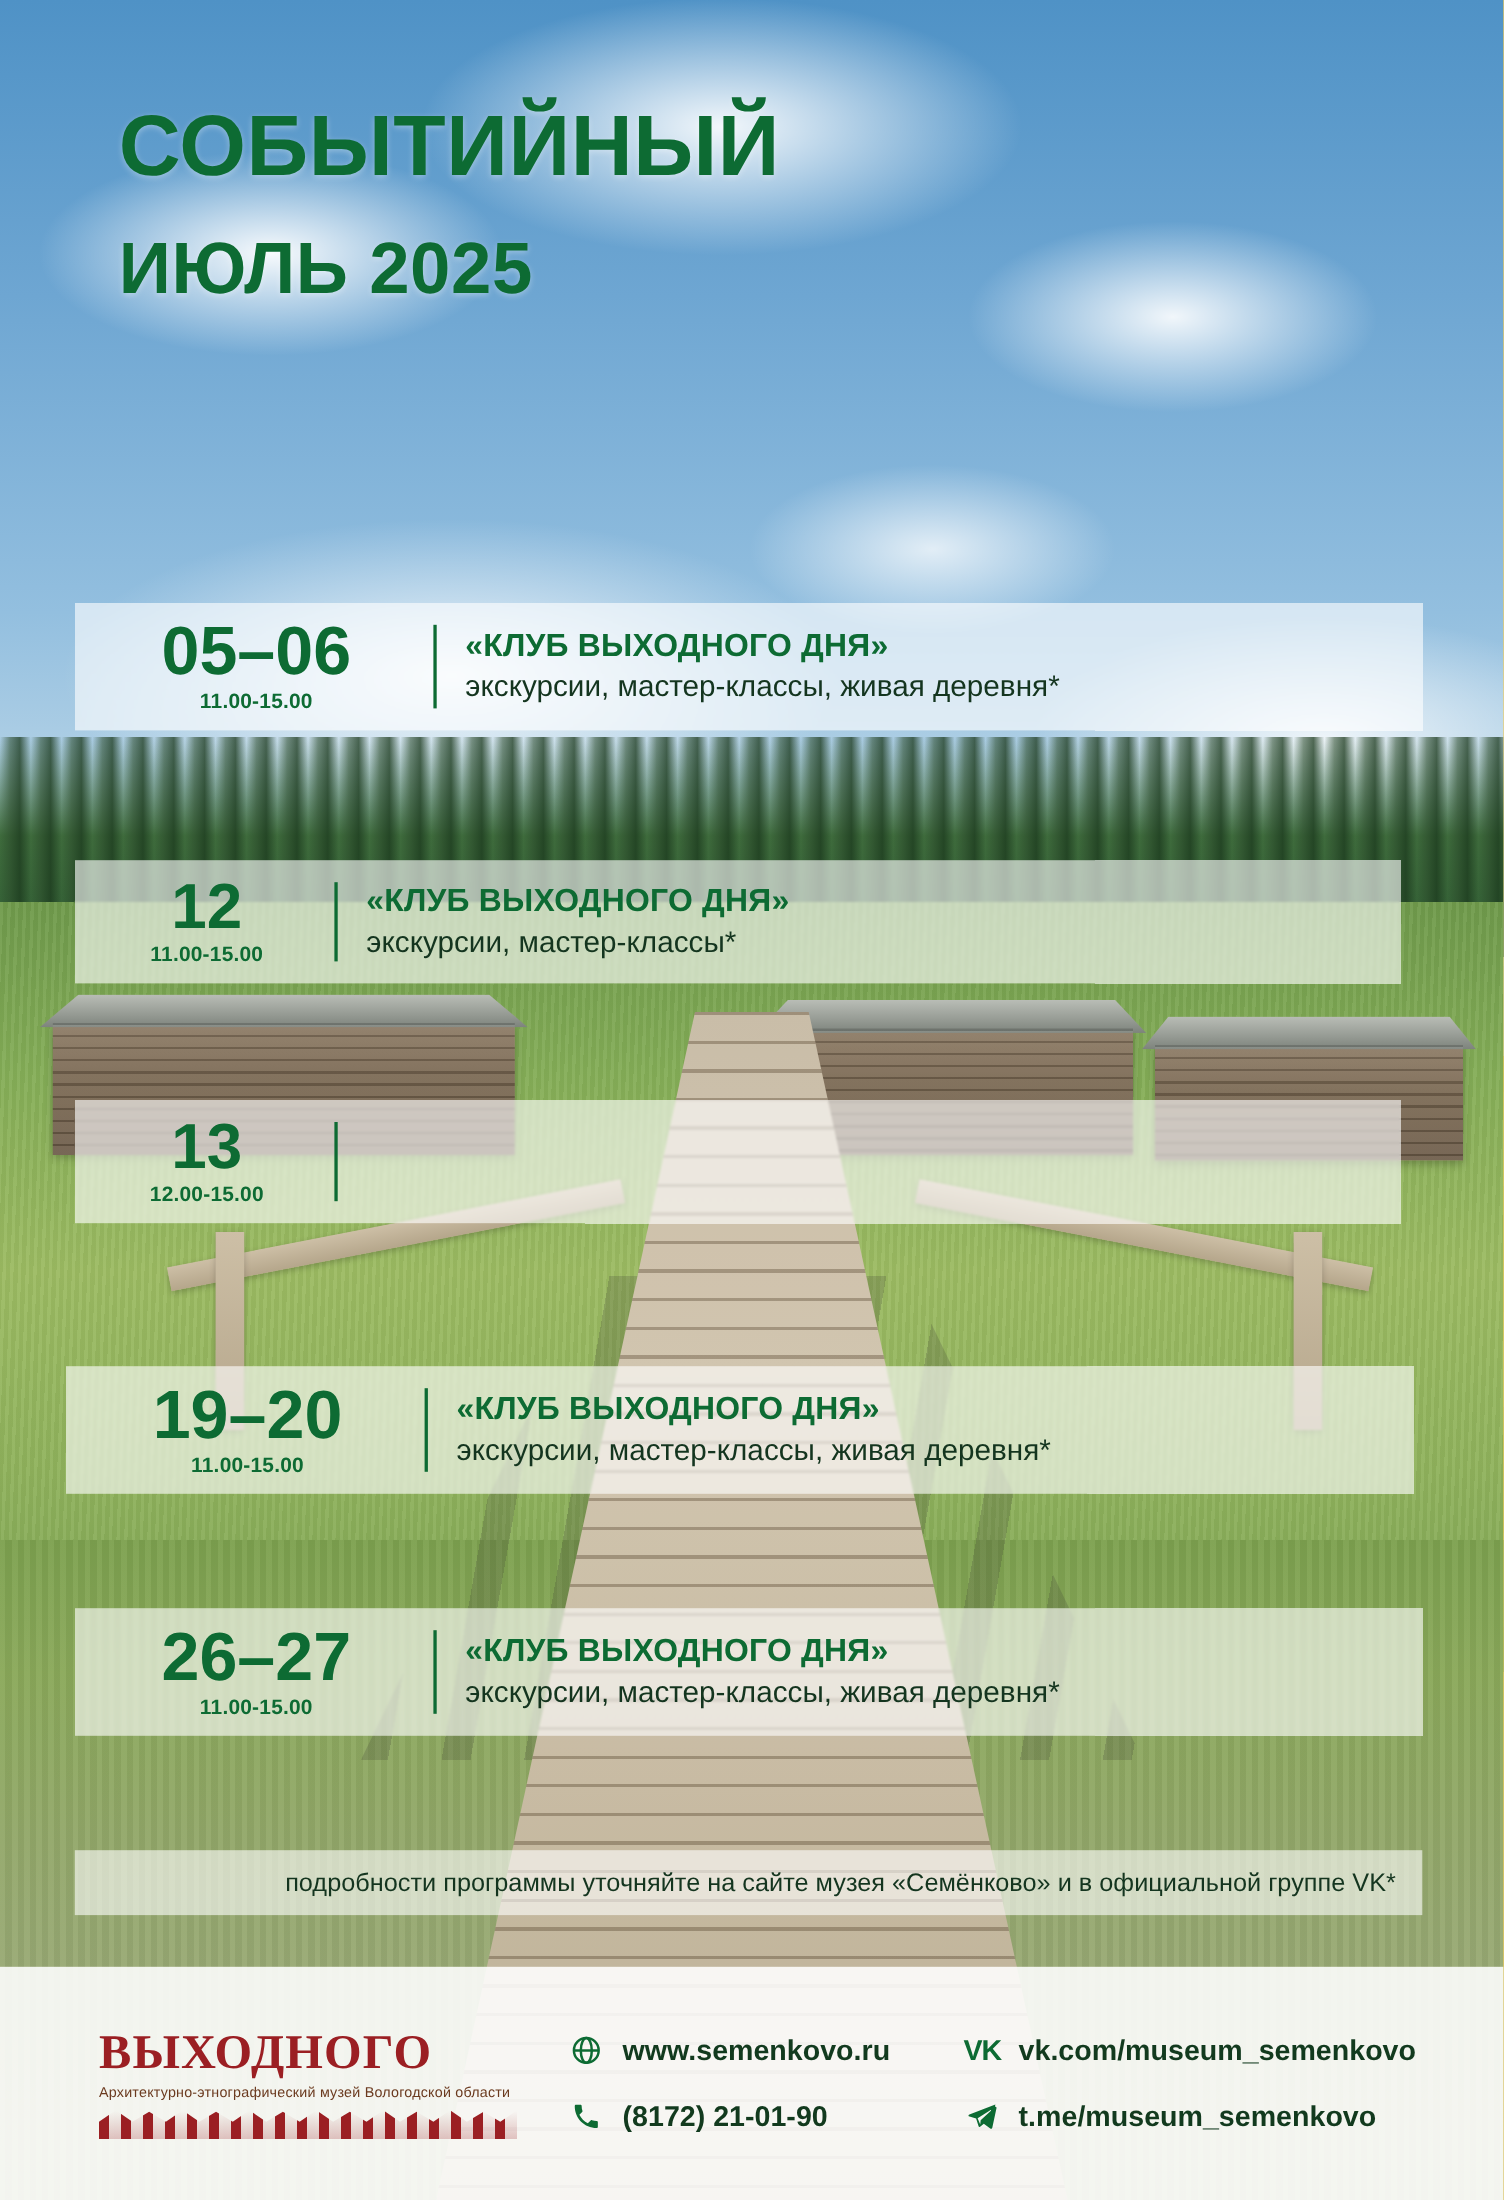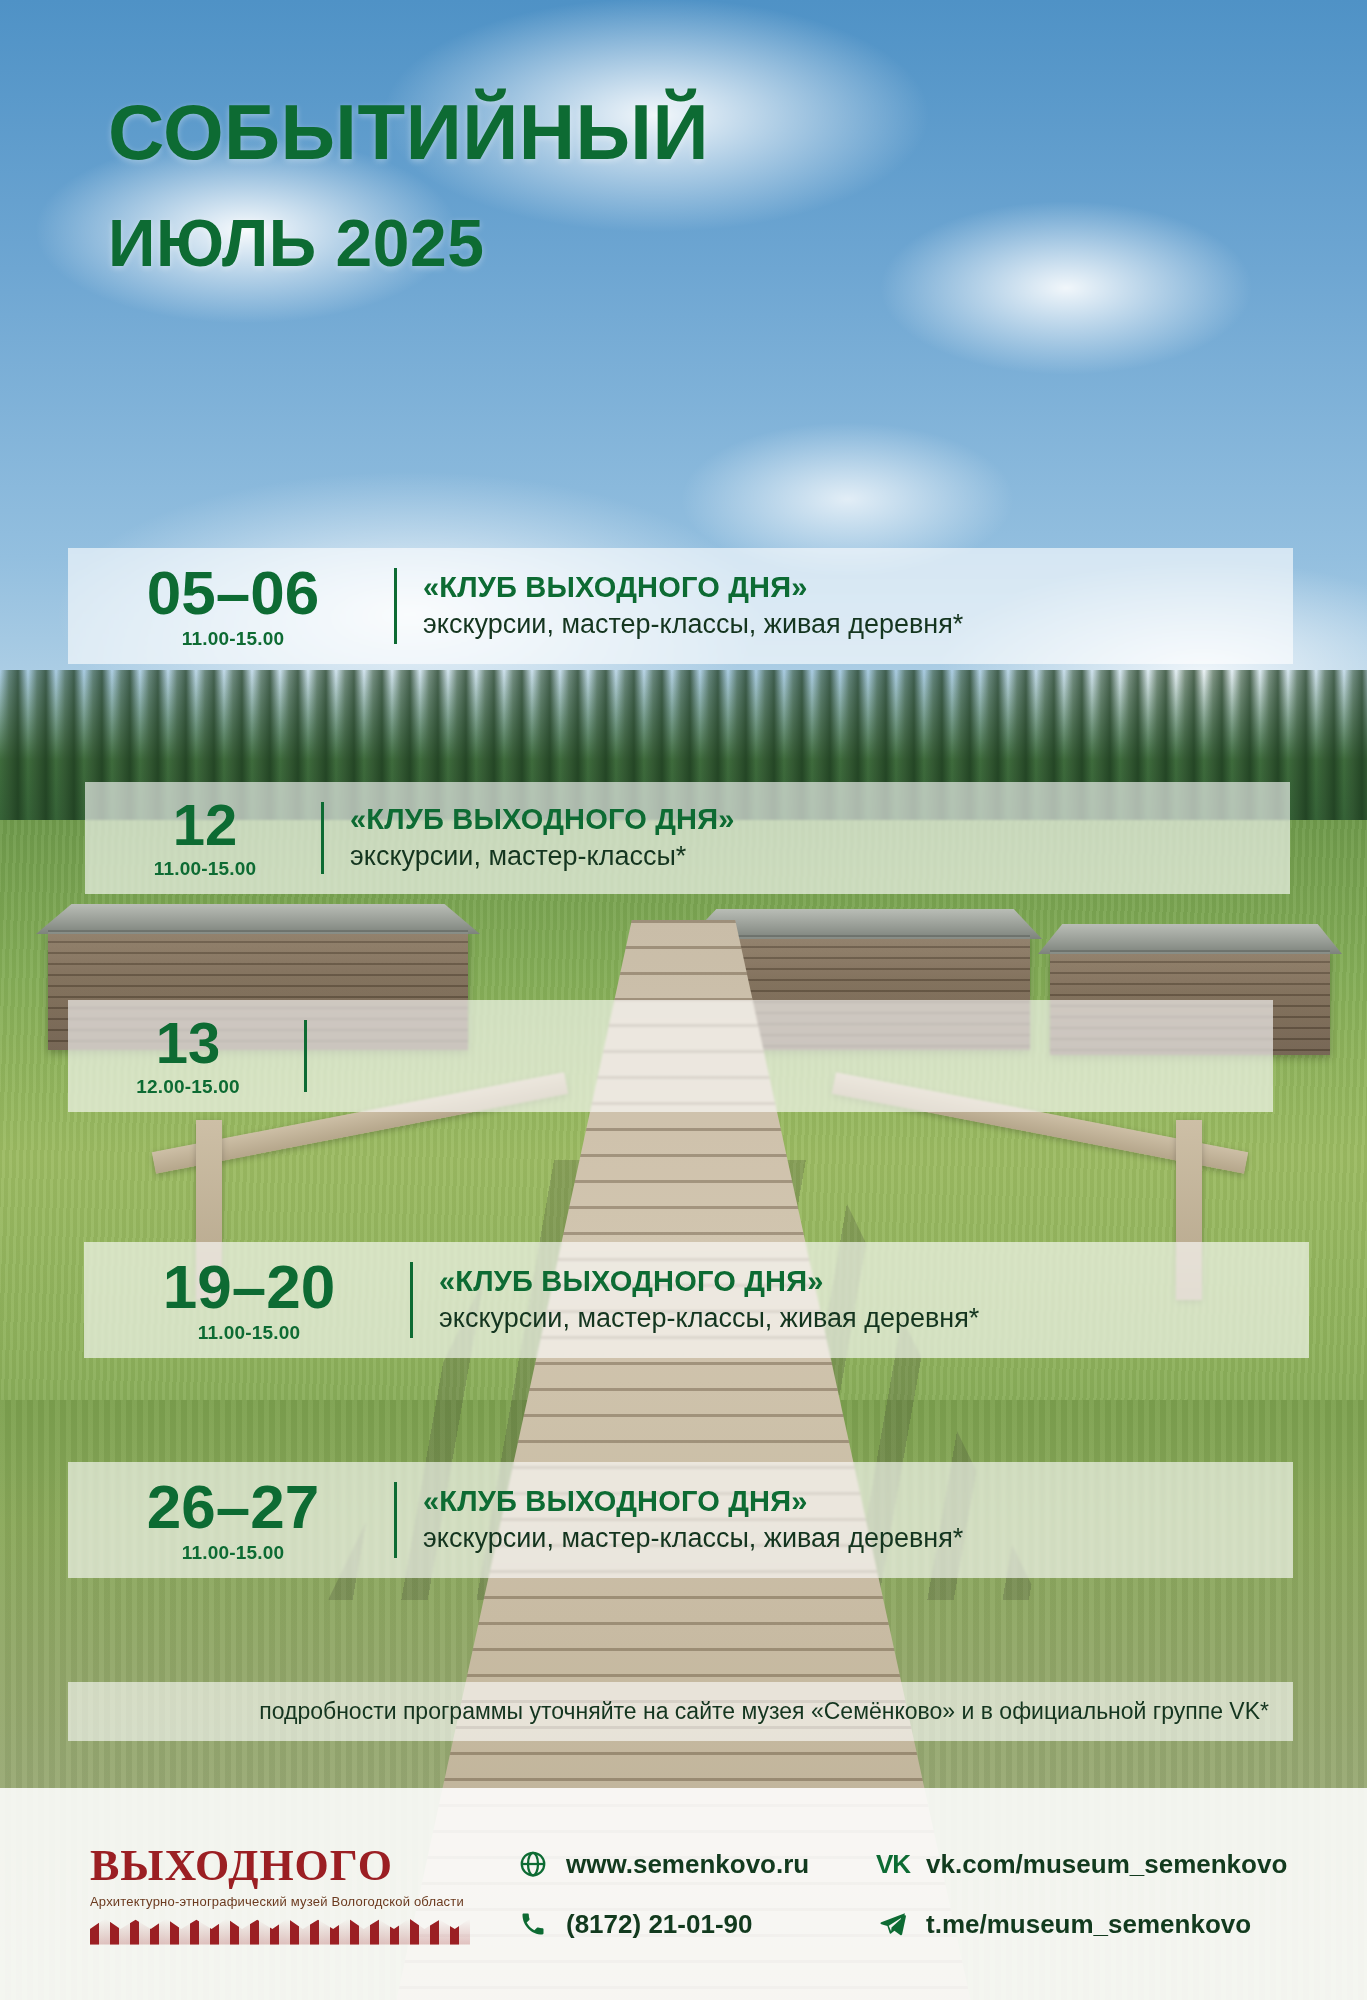--- a/index.html
+++ b/index.html
@@ -180,23 +180,23 @@
     font-weight: 400;
     font-size: 27px;
     line-height: 1.25;
     margin-top: 2px;
   }
   .ev-sub.green { color: #0d6b33; font-weight: 700; }
   .ev-title.plain { font-weight: 400; color: #14351f; }
 
   
   #row-0506 { left: 68px;  top: 548px;  width: 1225px; }
-  #row-12   { left: 68px;  top: 782px;  width: 1205px; margin-left: 17px; }
+  #row-12   { left: 68px;  top: 782px;  width: 1205px; }
   #row-13   { left: 68px;  top: 1000px; width: 1205px; }
-  #row-1920 { left: 84px;  top: 1242px; width: 1225px; justify-content: flex-end; }
+  #row-1920 { left: 60px;  top: 1242px; width: 1225px; justify-content: flex-end; }
   #row-2627 { left: 68px;  top: 1462px; width: 1225px; }
 
   .note-bar {
     position: absolute;
     left: 68px;
     top: 1682px;
     width: 1225px;
     background: rgba(255,255,255,0.6);
     padding: 16px 24px;
     text-align: right;

